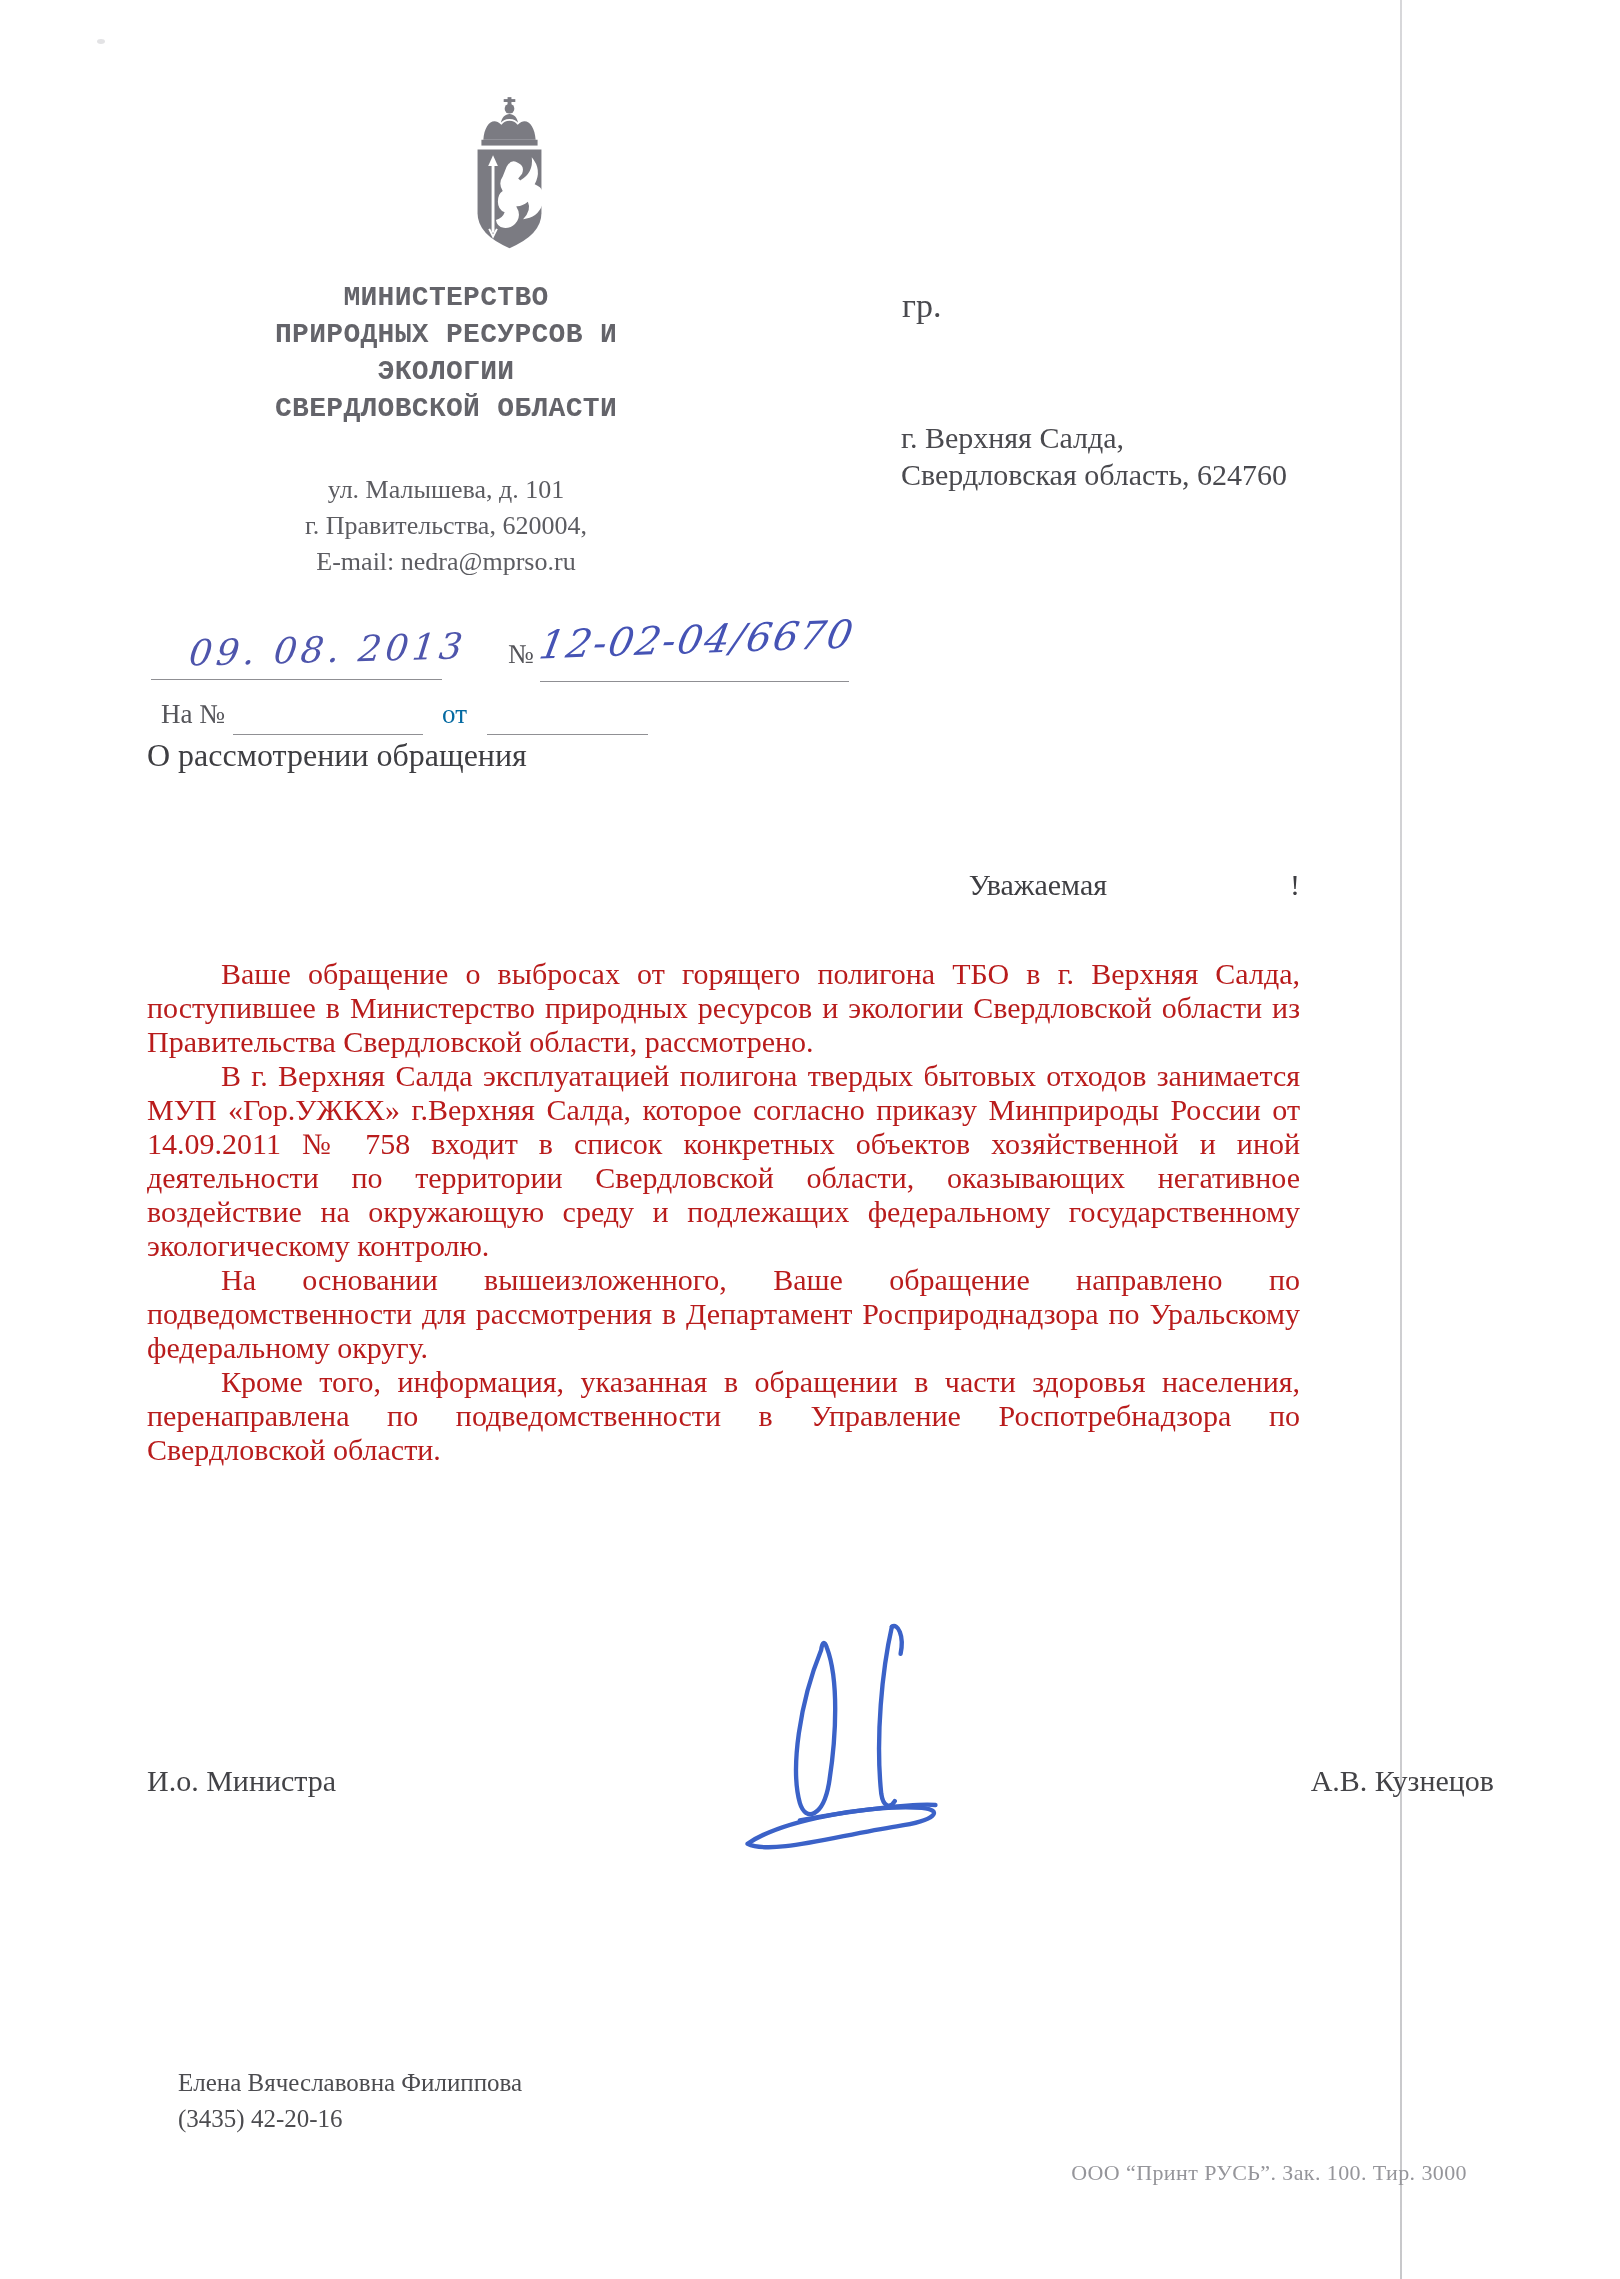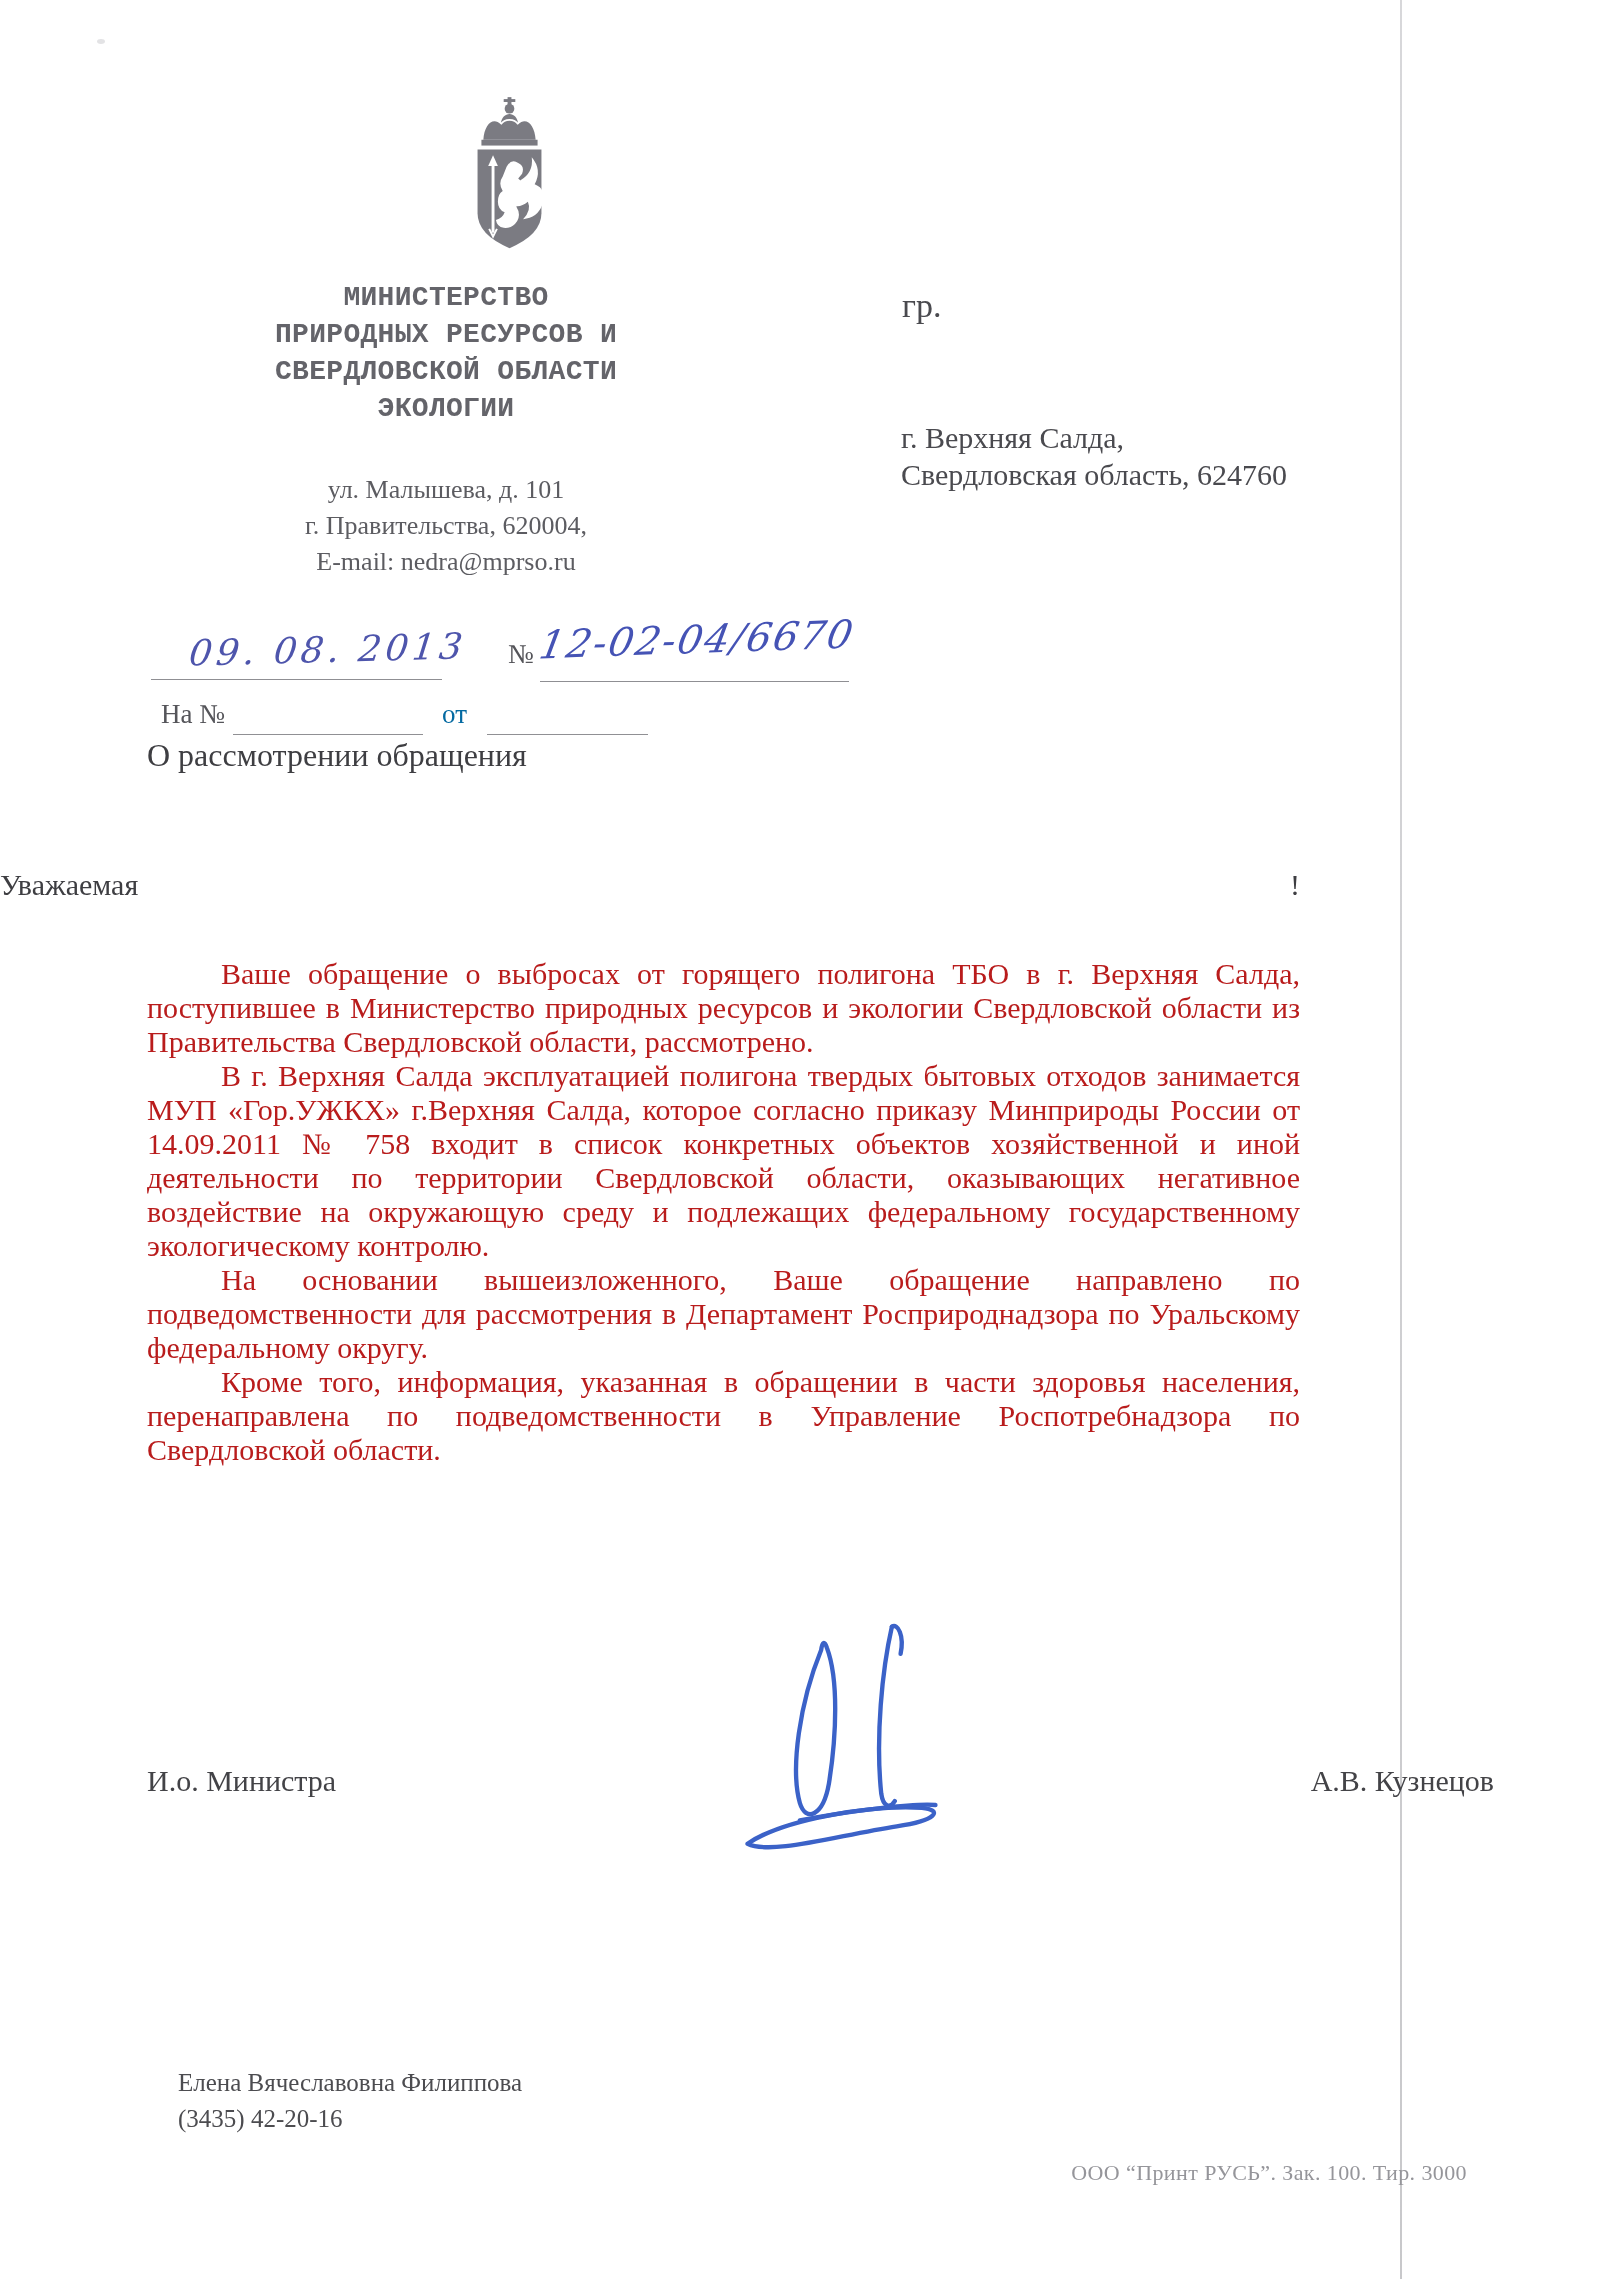--- a/index.html
+++ b/index.html
@@ -51,21 +51,21 @@
   }
   .num-underline{position:absolute; left:540px; top:681px; width:309px; border-bottom:1.9px solid #8f8f93;}
   .reply-label{position:absolute; left:161px; top:699px; font-size:27px; color:#55555a;}
   .reply-underline1{position:absolute; left:233px; top:734px; width:190px; border-bottom:1.9px solid #909094;}
   .reply-from{position:absolute; left:442px; top:699px; font-size:27px; color:#0369a1;}
   .reply-underline2{position:absolute; left:487px; top:734px; width:161px; border-bottom:1.9px solid #909094;}
   
   .subject{position:absolute; left:147px; top:737px; font-size:32px; color:#3e3e42;}
   
   .salut{position:absolute; left:0; top:868px; width:1300px; font-size:30px; color:#3e3e42;}
-  .salut .inner{display:flex; justify-content:space-between; gap:9px;}
+  .salut .inner{display:flex; justify-content:flex-end; gap:9px;}
   .salut .gap{display:inline-block; width:165px;}
   
   .body-text{
     position:absolute; left:147px; top:957px; width:1153px;
     font-size:30px; line-height:34px; color:#b91c1c;
     text-align:justify;
   }
   .body-text p{margin:0; text-indent:74px;}
   
   .sig-pos{position:absolute; left:147px; top:1764px; font-size:30px; color:#434347;}
@@ -104,22 +104,22 @@
       <path d="M26,138 L30,146 L34,138" fill="none" stroke="#ffffff" stroke-width="2"></path>
 
       <path d="M44,74 q5,-9 12,-4 q7,3 4,11 l-4,5 q9,7 7,17 q-2,9 -9,12 q5,8 1,15 q-5,8 -14,7 q-7,-1 -8,-8 q7,-2 9,-8 q-7,-3 -7,-11 q0,-8 5,-11 q-5,-8 0,-15 z" fill="#ffffff"></path>
       <path d="M58,88 q14,-8 12,-24 q11,13 3,28 q13,5 8,21 q-5,14 -20,15 q9,-9 5,-18 q-10,8 -18,2 q8,-4 10,-12 q2,-8 0,-12 z" fill="#ffffff"></path>
     </svg>
   </div>
 
   <div class="ministry">
     <div>МИНИСТЕРСТВО</div>
     <div>ПРИРОДНЫХ РЕСУРСОВ И</div>
+    <div>ЭКОЛОГИИ</div>
     <div>СВЕРДЛОВСКОЙ ОБЛАСТИ</div>
-    <div>ЭКОЛОГИИ</div>
   </div>
 
   <div class="addr">
     <div>ул. Малышева, д. 101</div>
     <div>г. Правительства, 620004,</div>
     <div>E-mail: nedra@mprso.ru</div>
   </div>
 
   <div class="recip-prefix">гр.</div>
   <div class="recip-city">

